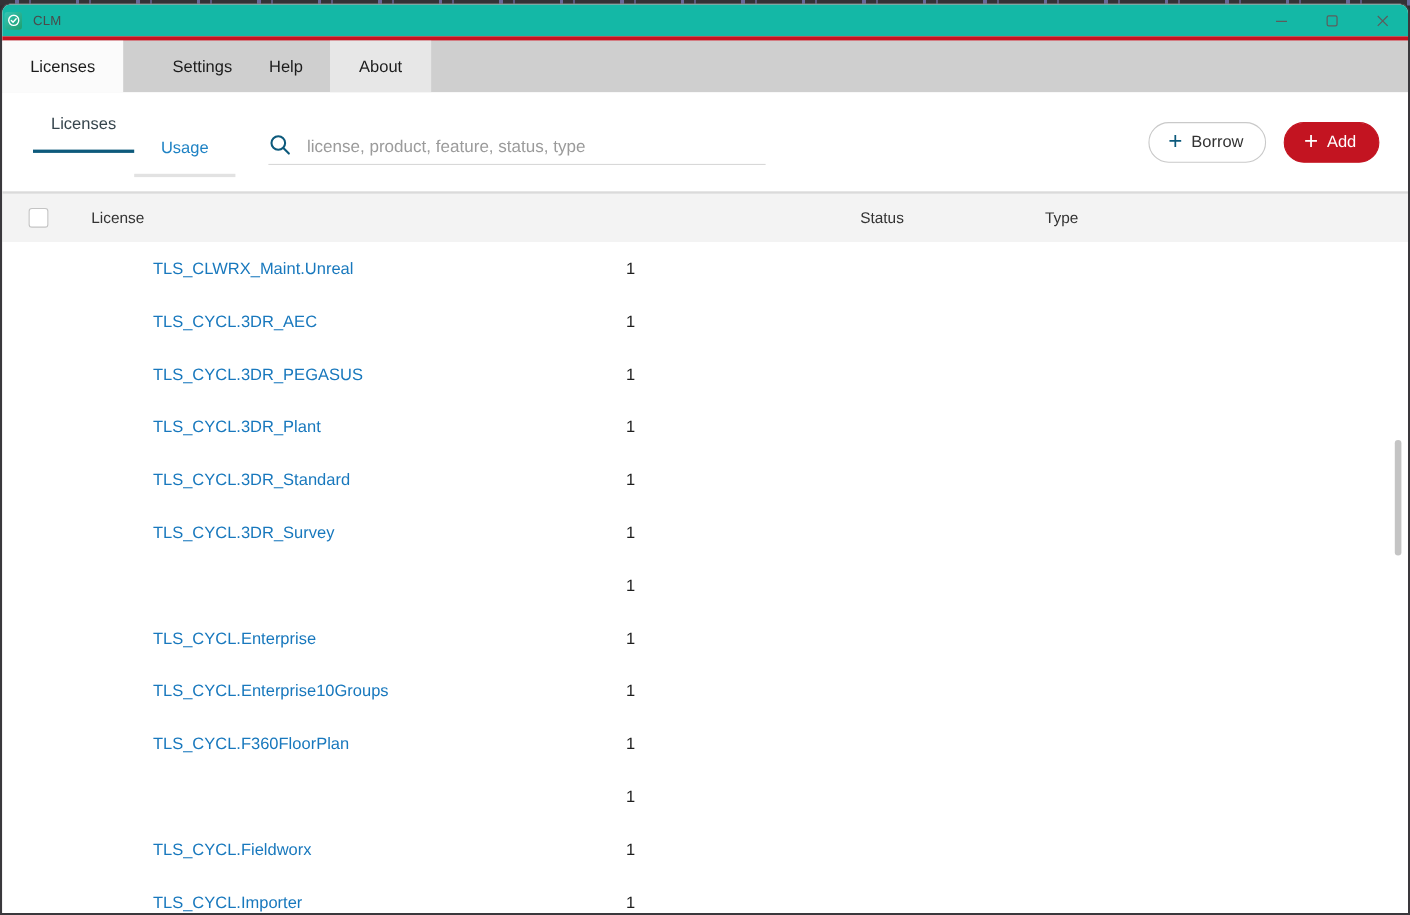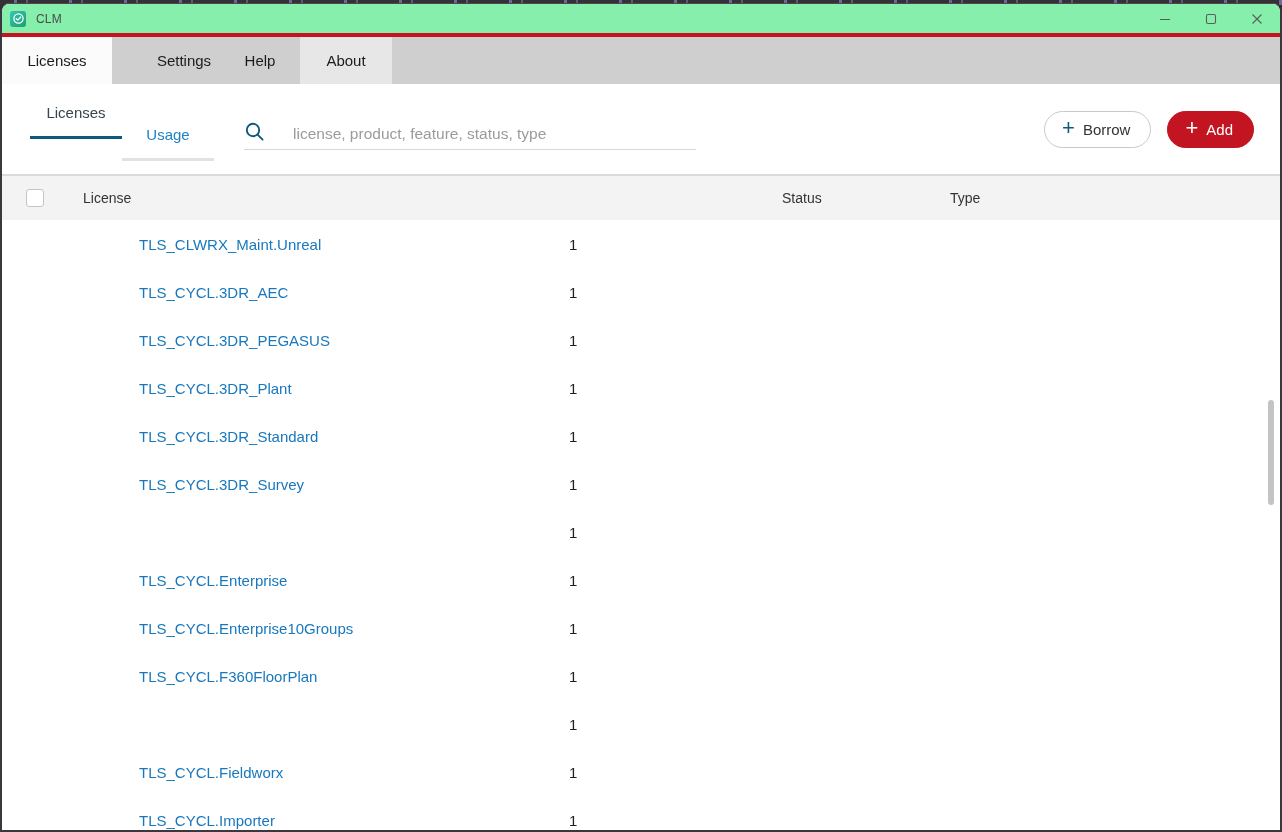--- a/index.html
+++ b/index.html
@@ -23,22 +23,22 @@
     position:absolute; top:3px; left:0; right:0; bottom:0;
     background:#ffffff;
     border:2px solid #3a383c;
     border-top:1px solid #4a484c;
     border-radius:9px 9px 0 0;
     overflow:hidden;
     display:flex; flex-direction:column;
   }
   
   .titlebar {
-    height:29px; background:#86efac; flex:0 0 29px;
-    display:flex; align-items:center; padding-left:8px;
+    height:29px; background:#14b8a6; flex:0 0 29px;
+    display:flex; align-items:center; padding-left:2px;
   }
   .app-icon {
     width:16px; height:16px; border-radius:3px;
     background:linear-gradient(135deg,#35c4b5,#1f9e6e);
     display:flex; align-items:center; justify-content:center;
   }
   .titlebar-title { font-size:12px; color:#4a4a4a; margin-left:10px; letter-spacing:.2px; }
   .win-controls { margin-left:auto; display:flex; height:100%; }
   .win-btn {
     width:46px; height:100%; display:flex; align-items:center; justify-content:center;
@@ -67,21 +67,21 @@
   }
   .subtab.active { color:#36454d; border-bottom-color:#0d5a7c; }
   .subtab.inactive { color:#1e82c4;margin-top:22px; }
   .searchbox {
     display:flex; align-items:flex-end; margin-left:30px; width:452px;
     border-bottom:1px solid #d8d8d8; padding-bottom:6px; height:42px;
   }
   .searchbox svg { flex:0 0 auto; margin-right:14px; margin-bottom:1px; }
   .search-input {
     border:none; outline:none; font-size:15.5px; color:#333; width:100%;
-    font-family:"Liberation Sans","DejaVu Sans",sans-serif; background:transparent;margin-left:14px;
+    font-family:"Liberation Sans","DejaVu Sans",sans-serif; background:transparent;
   }
   .search-input::placeholder { color:#9b9b9b; opacity:1; }
   .subheader-spacer { flex:1; }
   .btn {
     height:37px; border-radius:19px; display:flex; align-items:center;
     font-size:15px; cursor:default; padding:0 20px 0 17px;
   }
   .btn .plus { font-size:22px; font-weight:300; margin-right:8px; line-height:1; margin-top:-2px; }
   .btn-borrow { background:#fff; border:1px solid #c9c9c9; color:#323232; margin-right:16px; }
   .btn-borrow .plus { color:#0d5a7c; }

